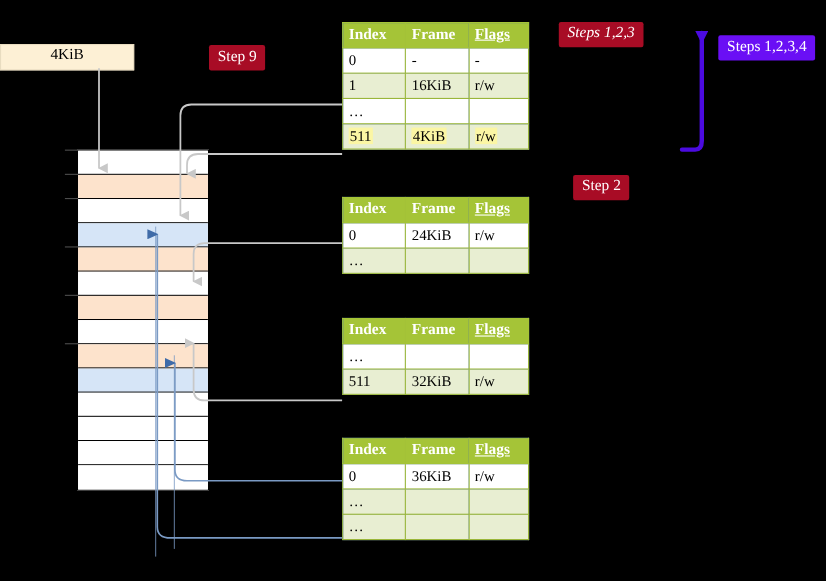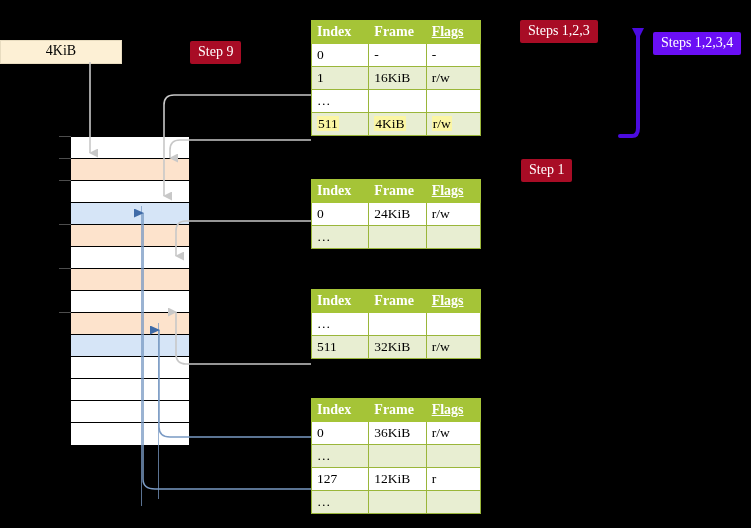--- a/index.html
+++ b/index.html
@@ -105,28 +105,28 @@
 
 <div class="stage">
 
   <div class="srcbox" style="left:0px;top:40px;width:120px;height:22px;">
     <span>4KiB</span>
   </div>
 
   <div class="badge red" style="left:190px;top:41px;">
     <span>Step 9</span>
   </div>
-  <div class="badge red" style="left:520px;top:20px;">
+  <div class="badge red" style="left:508px;top:20px;font-style:italic;">
     <span>Steps 1,2,3</span>
   </div>
   <div class="badge violet" style="left:653px;top:32px;">
     <span>Steps 1,2,3,4</span>
   </div>
   <div class="badge red" style="left:521px;top:159px;">
-    <span>Step 1</span>
+    <span>Step 2</span>
   </div>
 
   <div class="memgrid" id="memgrid" style="left:70px;top:136px;width:120px;">
       <div class="memrow white">
         <span class="tick"></span>
       </div>
       <div class="memrow peach">
         <span class="tick"></span>
       </div>
       <div class="memrow white">
@@ -241,25 +241,20 @@
       <tbody>
         <tr class="plain">
           <td class="cw1">0</td>
           <td class="cw2">36KiB</td>
           <td class="cw3">r/w</td>
         </tr>
         <tr class="alt">
           <td class="cw1">…</td>
           <td class="cw2"></td>
           <td class="cw3"></td>
-        </tr>
-        <tr class="plain">
-          <td class="cw1">127</td>
-          <td class="cw2">12KiB</td>
-          <td class="cw3">r</td>
         </tr>
         <tr class="alt">
           <td class="cw1">…</td>
           <td class="cw2"></td>
           <td class="cw3"></td>
         </tr>
       </tbody>
     </table>
 
   <svg class="overlay" viewBox="0 0 751 528" xmlns="http://www.w3.org/2000/svg">

